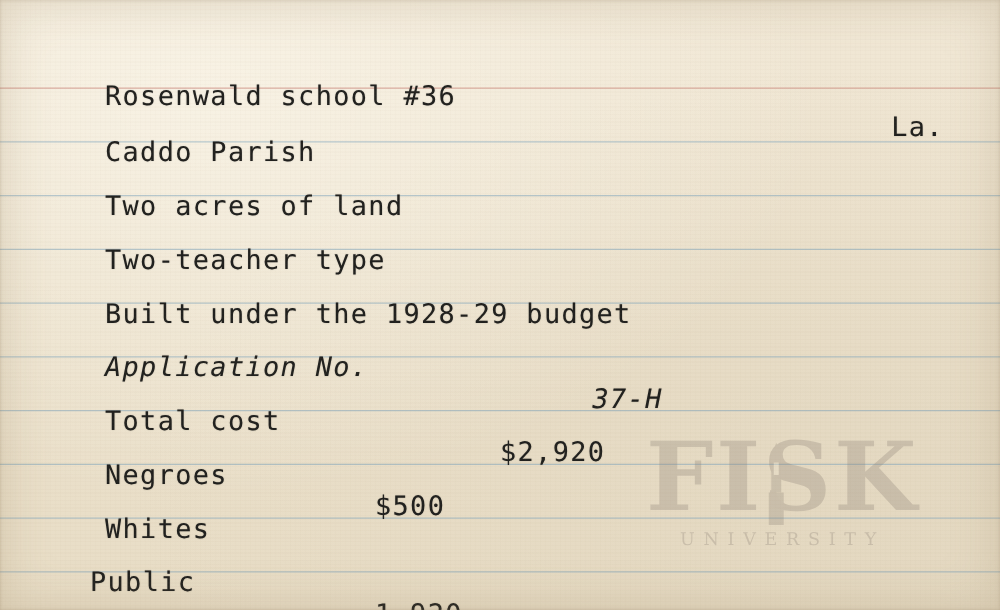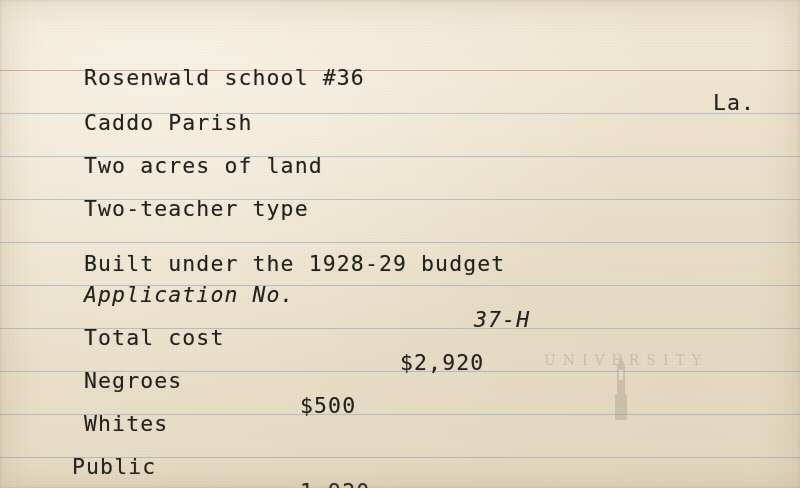--- a/index.html
+++ b/index.html
@@ -119,20 +119,21 @@
   <div class="rule" style="top:414px;"></div>
   <div class="rule" style="top:457px;"></div>
 
   <div id="watermark">
     <svg class="tower" viewBox="0 0 22 66">
       <polygon points="11,0 14,10 8,10" fill="#8d8377"></polygon>
       <rect x="7" y="10" width="8" height="30" fill="#8d8377"></rect>
       <rect x="5" y="40" width="12" height="26" fill="#8d8377"></rect>
       <rect x="9" y="16" width="4" height="10" fill="#efe6d2"></rect>
     </svg>
+    <div class="fisk">FISK</div>
     <div class="univ">UNIVERSITY</div>
   </div>
 
   <div class="line" style="top:40px;">
     <span class="seg" style="left:84px;">Rosenwald school #36</span>
     <span class="corner-right" style="left:713px;">La.</span>
   </div>
 
   <div class="line" style="top:85px;text-align:right;">
     <span class="seg" style="left:84px;">Caddo Parish</span>
@@ -140,21 +141,21 @@
 
   <div class="line" style="top:171px;">
     <span class="seg" style="left:84px;">Two-teacher type</span>
   </div>
 
   <div class="line" style="top:128px;">
     <span class="seg" style="left:84px;">Two acres of land</span>
   </div>
 
   <div class="line" style="top:214px;">
-    <span class="seg" style="left:84px;margin-top:12px;">Built under the 1928-29 budget</span>
+    <span class="seg" style="left:84px;">Built under the 1928-29 budget</span>
   </div>
 
   <div class="line" style="top:257px;font-style:italic;">
     <span class="seg" style="left:84px;">Application No.</span>
     <span class="seg" style="left:474px;">37-H</span>
   </div>
 
   <div class="line" style="top:300px;">
     <span class="seg" style="left:84px;">Total cost</span>
     <span class="seg" style="left:400px;">$2,920</span>

